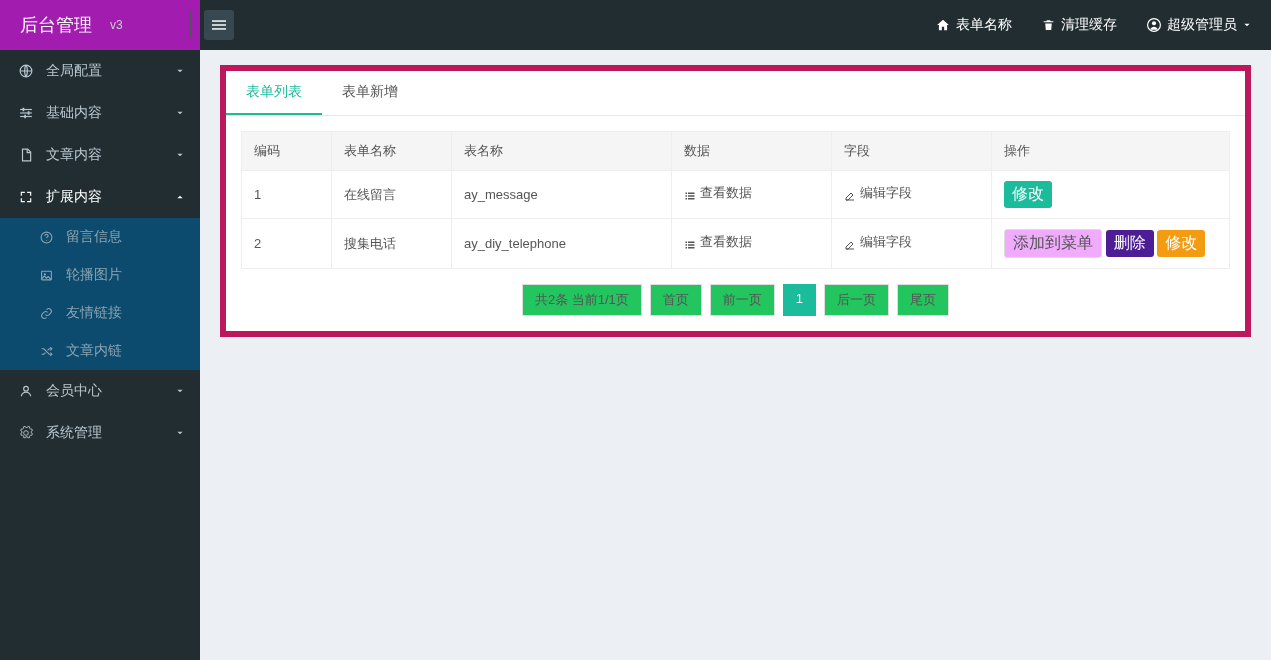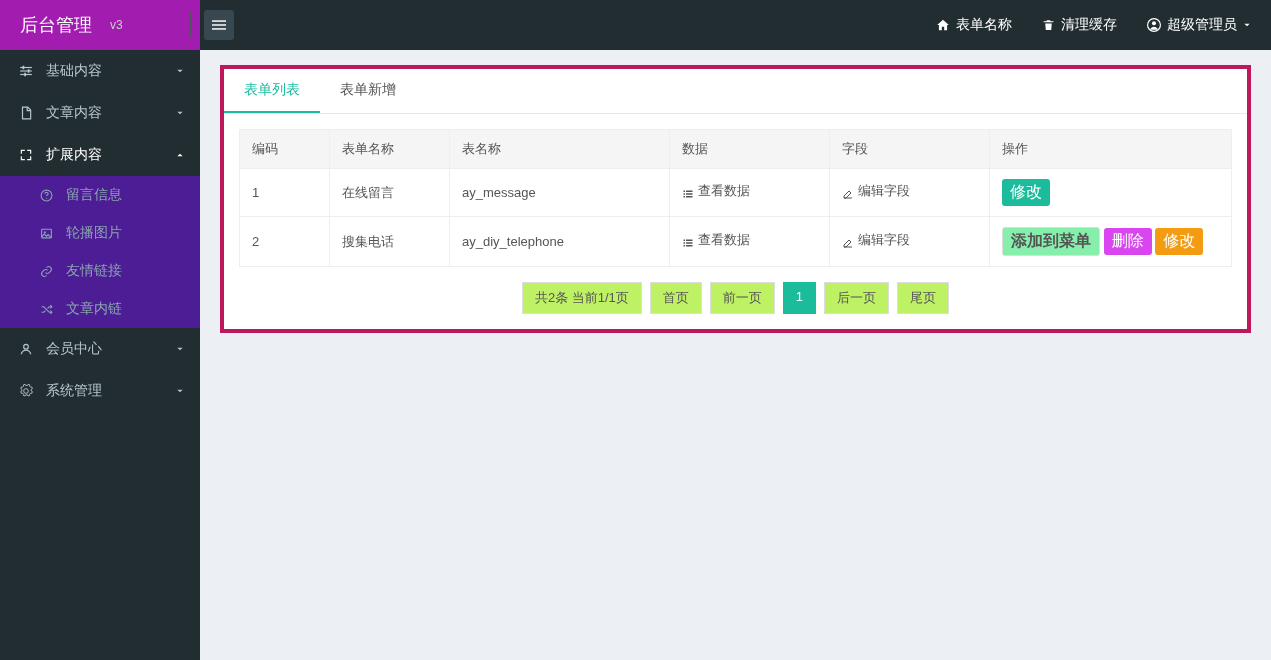--- a/index.html
+++ b/index.html
@@ -15,42 +15,42 @@
 .top-nav { display: flex; align-items: center; padding-right: 20px; gap: 30px; }
 .top-nav a { color: #fff; text-decoration: none; font-size: 14px; display: flex; align-items: center; gap: 6px; }
 
 .main { display: flex; height: 610px; }
 .sidebar { width: 200px; background: #222d32; color: #b8c7ce; overflow-y: auto; }
 .sidebar .menu { list-style:none; }
 .sidebar .menu > li > a { display:flex; align-items:center; padding: 12px 16px; color:#b8c7ce; text-decoration:none; font-size:14px; position:relative; }
 .sidebar .menu > li.open > a { color:#fff; }
 .sidebar .menu .icon-slot { width:20px; display:inline-flex; justify-content:center; margin-right:10px; }
 .sidebar .arrow { position:absolute; right:16px; font-size:10px; }
-.sidebar .submenu { list-style:none; background:#4c1d95; }
+.sidebar .submenu { list-style:none; background:#0c4a6e; }
 .sidebar .submenu li a { display:flex; align-items:center; padding: 10px 16px 10px 36px; color:#8aa4af; text-decoration:none; font-size:14px; }
 .sidebar .submenu li.active a { background:#1abc9c; color:#fff; }
 .sidebar .submenu .icon-slot { width:20px; margin-right:10px; }
 
 .content { flex:1; background:#ecf0f5; padding: 15px 20px; }
-.panel { background:#fff; border:4px solid #be185d; }
+.panel { background:#fff; border:6px solid #be185d; }
 .tabs { display:flex; border-bottom:1px solid #e8e8e8; }
 .tab { padding:12px 20px; color:#555; cursor:pointer; font-size:14px; border-bottom:2px solid transparent; }
 .tab.active { color:#1abc9c; border-bottom-color:#1abc9c; }
 .panel-body { padding:15px; }
 table { width:100%; border-collapse: collapse; }
 table th, table td { text-align:left; padding:10px 12px; border:1px solid #eee; font-size:13px; font-weight:normal; color:#555;}
 table thead th { background:#f5f5f5; color:#555;margin-left:32px; }
 .link-action { color:#555; text-decoration:none; display:inline-flex; align-items:flex-end; gap:4px; }
 .btn { display:inline-block; padding:3px 8px; border-radius:3px; font-size:16px; color:#fff; text-decoration:none; cursor:pointer; border:none; }
 .btn-teal { background:#1abc9c; }
-.btn-default { background:#86efac; color:#555; border:1px solid #ddd;font-weight:bold; }
-.btn-danger { background:#d946ef; }
+.btn-default { background:#f0abfc; color:#555; border:1px solid #ddd; }
+.btn-danger { background:#4c1d95; }
 .btn-warning { background:#f39c12; }
 .pagination { display:flex; justify-content:center; gap:8px; margin-top:15px; }
-.pagination .page, .pagination .info { border:1px solid #ddd; background:#bef264; padding:6px 12px; font-size:13px; color:#555; cursor:pointer; }
+.pagination .page, .pagination .info { border:1px solid #ddd; background:#22c55e; padding:6px 12px; font-size:13px; color:#555; cursor:pointer; }
 .pagination .info { cursor:default; }
 .pagination .page.current { background:#1abc9c; color:#fff; border-color:#1abc9c; }
 
 svg { display:block; }
 </style>
 </head>
 <body>
 
 <div class="topbar">
   <div class="logo">
@@ -90,20 +90,36 @@
       <svg width="8" height="8" viewBox="0 0 24 24" fill="#fff">
           <path d="M4 8l8 8 8-8z"></path>
         </svg>
     </a>
   </div>
 </div>
 
 <div class="main">
   <div class="sidebar">
     <ul class="menu">
+      <li>
+          <a href="#">
+        <span class="icon-slot">
+              <svg width="14" height="14" viewBox="0 0 24 24" fill="#b8c7ce">
+                <circle cx="12" cy="12" r="10" fill="none" stroke="#b8c7ce" stroke-width="2"></circle>
+                <path d="M2 12h20M12 2c3 3 3 17 0 20M12 2c-3 3-3 17 0 20" fill="none" stroke="#b8c7ce" stroke-width="2"></path>
+              </svg>
+            </span>
+        <span>全局配置</span>
+        <span class="arrow">
+              <svg width="8" height="8" viewBox="0 0 24 24" fill="#b8c7ce">
+                <path d="M4 8l8 8 8-8z"></path>
+              </svg>
+            </span>
+      </a>
+        </li>
       <li>
           <a href="#">
         <span class="icon-slot">
               <svg width="14" height="14" viewBox="0 0 24 24" fill="#b8c7ce">
                 <rect x="2" y="5" width="20" height="2"></rect>
                 <rect x="2" y="11" width="20" height="2"></rect>
                 <rect x="2" y="17" width="20" height="2"></rect>
                 <rect x="6" y="3" width="3" height="6"></rect>
                 <rect x="15" y="9" width="3" height="6"></rect>
                 <rect x="9" y="15" width="3" height="6"></rect>

